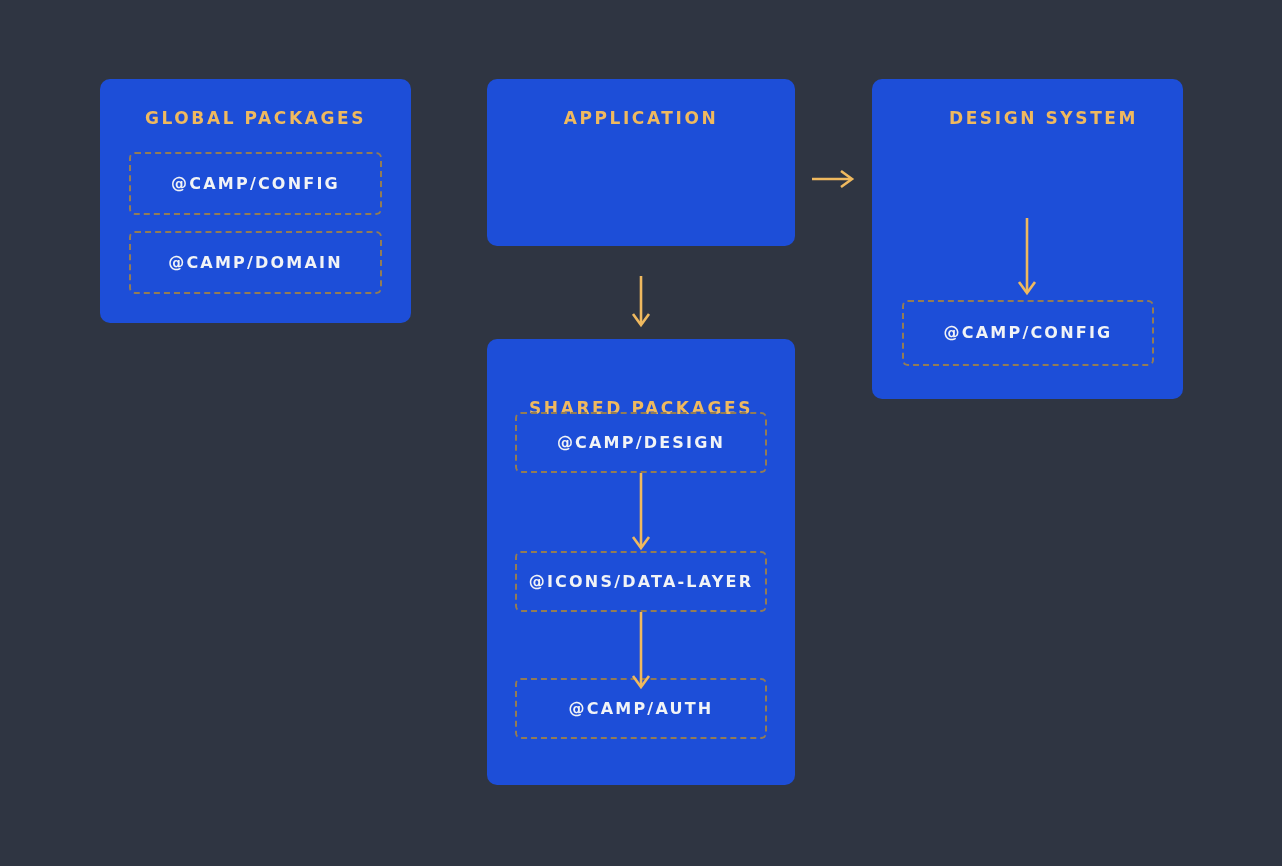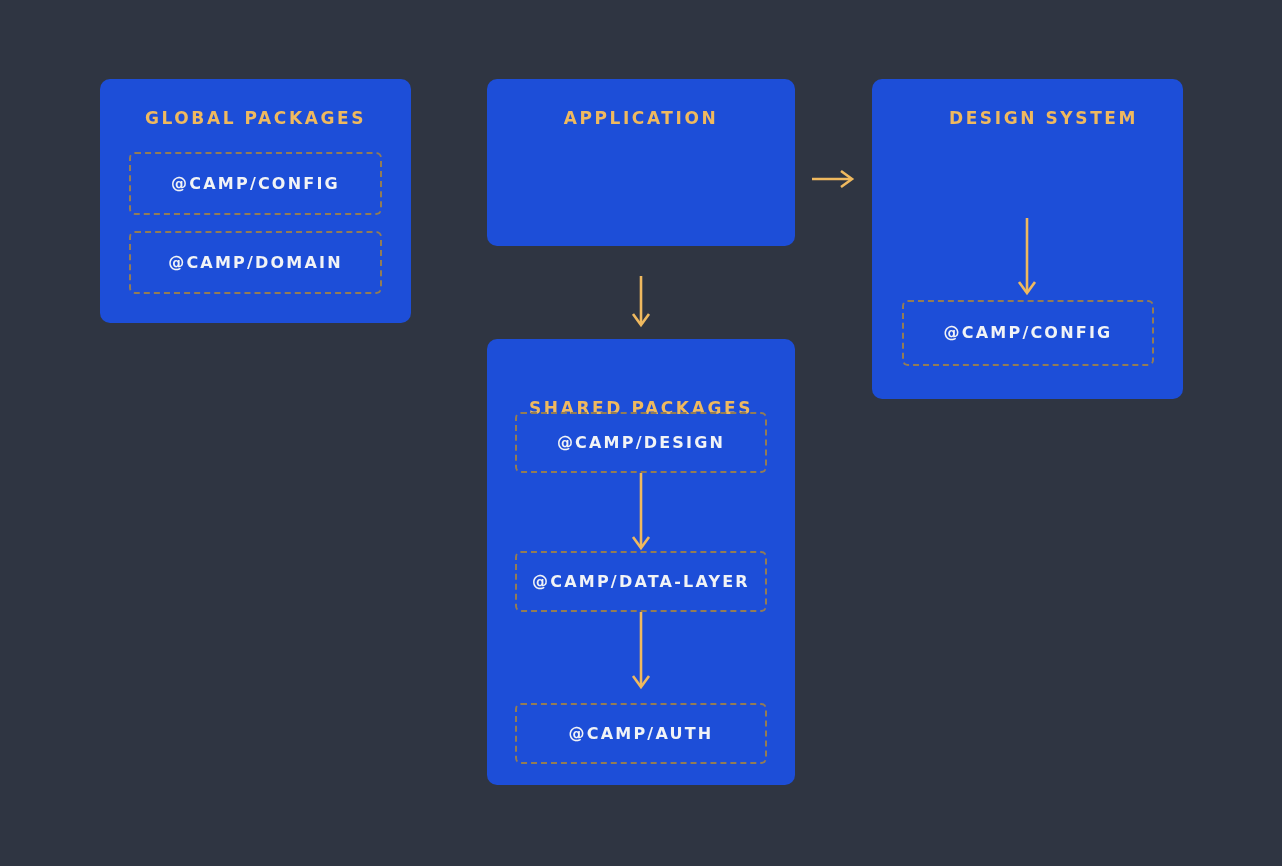--- a/index.html
+++ b/index.html
@@ -92,21 +92,21 @@
   #card-design      { left: 872px; top: 79px; width: 311px; height: 320px; }
   #title-design     { position: absolute; left: 16px; top: 31px; width: 311px; }
   #box-design       { position: absolute; left: 30px; top: 73px;  width: 252px; height: 66px; }
   #box-icons        { position: absolute; left: 30px; top: 221px; width: 252px; height: 66px; }
 
   
   #card-shared      { left: 487px; top: 339px; width: 308px; height: 446px; }
   #title-shared     { position: absolute; left: 0; top: 33px; width: 308px; margin-top: 28px; }
   #box-router       { position: absolute; left: 28px; top: 73px;  width: 252px; height: 61px; }
   #box-datalayer    { position: absolute; left: 28px; top: 212px; width: 252px; height: 61px; }
-  #box-auth         { position: absolute; left: 28px; top: 364px; width: 252px; height: 61px; }
+  #box-auth         { position: absolute; left: 28px; top: 339px; width: 252px; height: 61px; }
 
   
   #arrow-app-to-design { left: 812px; top: 165px; width: 42px;  height: 28px; }
   #arrow-app-to-shared { left: 628px; top: 276px; width: 26px;  height: 50px; }
   #arrow-router-dl     { left: 628px; top: 473px; width: 26px;  height: 76px; }
   #arrow-dl-auth       { left: 628px; top: 612px; width: 26px;  height: 76px; }
   #arrow-design-icons  { left: 1014px; top: 218px; width: 26px; height: 76px; }
 </style>
 </head>
 <body>
@@ -141,21 +141,21 @@
   </div>
 
   <div class="group-card" id="card-shared">
     <div class="group-title" id="title-shared">SHARED PACKAGES</div>
 
     <div class="pkg-box" id="box-router">
       <span class="pkg-label">@CAMP/DESIGN</span>
     </div>
 
     <div class="pkg-box" id="box-datalayer">
-      <span class="pkg-label">@CAMP/DATA-LAYER</span>
+      <span class="pkg-label">@ICONS/DATA-LAYER</span>
     </div>
 
     <div class="pkg-box" id="box-auth">
       <span class="pkg-label">@CAMP/AUTH</span>
     </div>
   </div>
 
   <svg class="arrow" id="arrow-app-to-design" viewBox="0 0 42 28">
     <line x1="0" y1="14" x2="38" y2="14"></line>
     <polyline points="29,6 40,14 29,22"></polyline>

